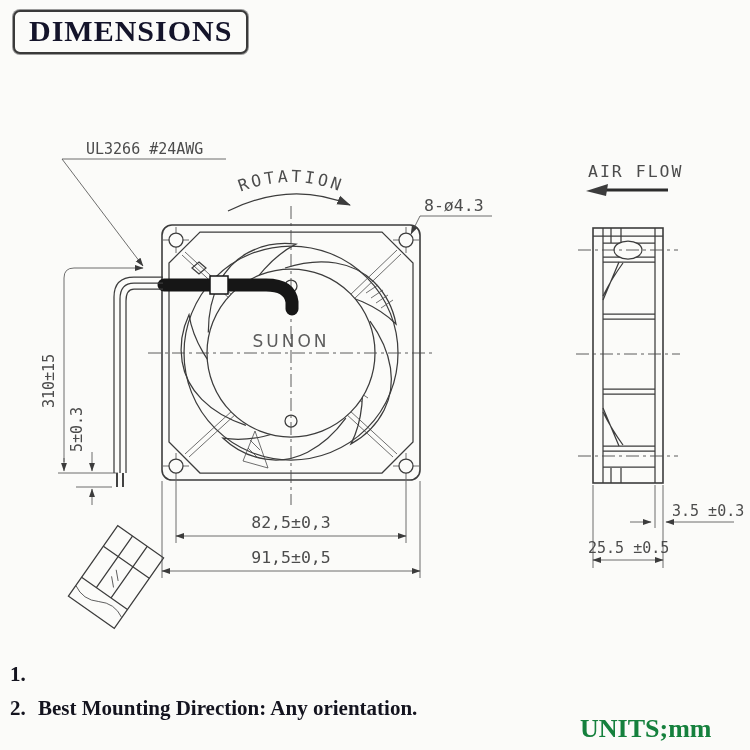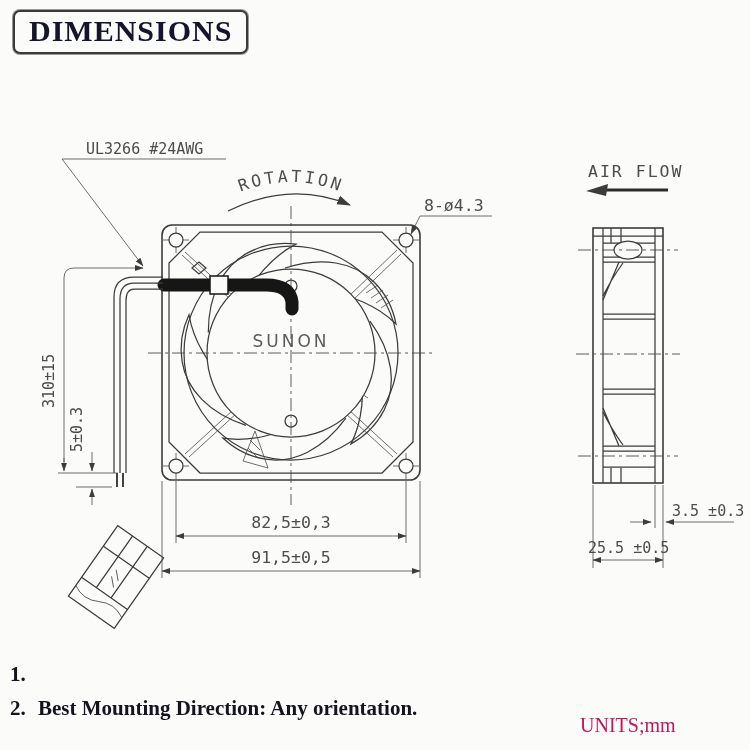--- a/index.html
+++ b/index.html
@@ -38,21 +38,21 @@
   .notes{
     position:absolute;left:10px;top:662px;
     font-weight:bold;color:#14141f;font-size:21px;
     font-family:"Liberation Serif", serif;
   }
   .note-row{display:flex;margin-bottom:9px;}
   .note-num{width:28px;}
   .note-text{white-space:pre-wrap;}
   .units{
     position:absolute;left:580px;top:714px;
-    font-weight:normal;color:#be185d;font-size:20px;
+    font-weight:bold;color:#15803d;font-size:26px;
     font-family:"Liberation Serif", serif;
   }
 </style>
 </head>
 <body>
 
 <div class="title-box">
   <span>DIMENSIONS</span>
 </div>
 

